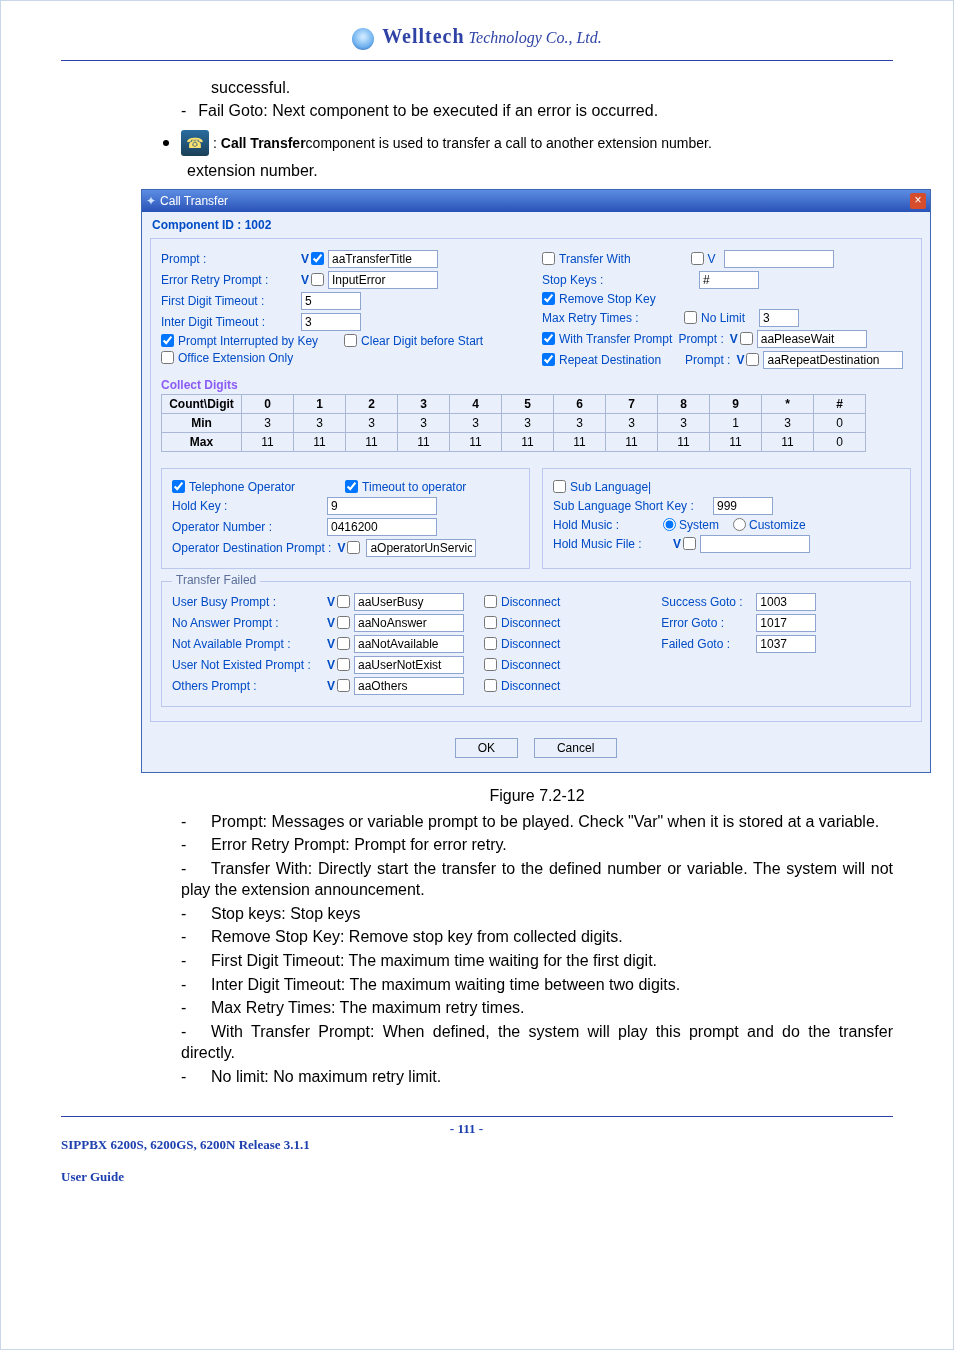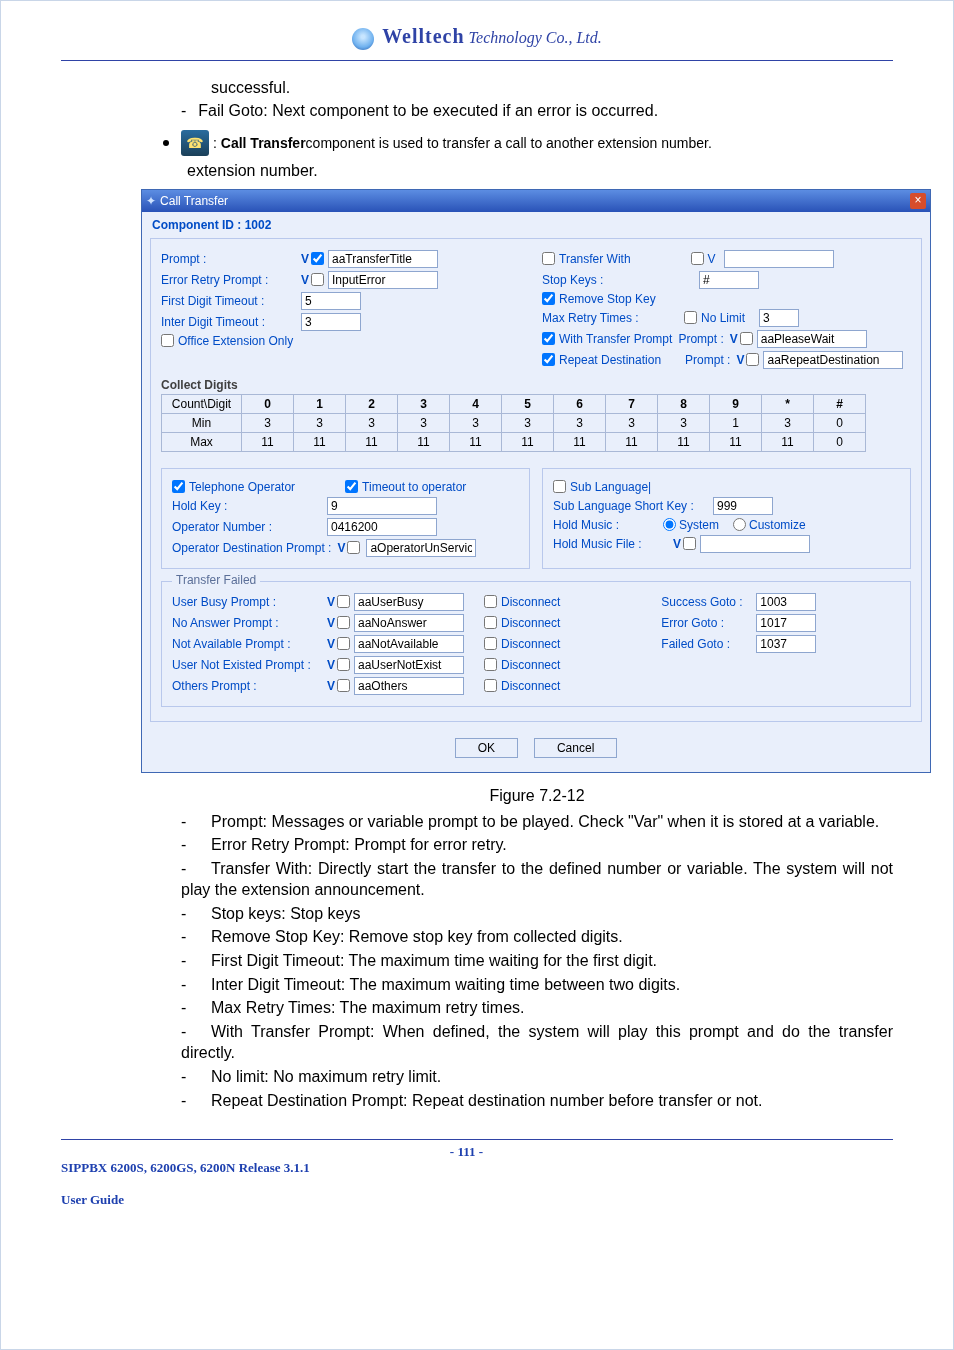--- a/index.html
+++ b/index.html
@@ -39,22 +39,22 @@
   .txt { border:1px solid #8ea6cf; background:#fff; color:#000; font-size:12px; padding:1px 3px; }
   .w60{width:60px}.w110{width:110px}.w140{width:140px}.w40{width:40px}
 
   .twocol { display:flex; }
   .twocol .col { flex:1; }
   .twocol .col + .col { margin-left:12px; }
 
   .tbl { border-collapse:collapse; font-size:12px; }
   .tbl th, .tbl td { border:1px solid #a9b8d6; padding:2px 0; text-align:center; width:52px; color:#000; }
   .tbl th { background:#e9effb; color:#000; font-weight:bold; }
-  .tbl .rowlab { width:80px; font-weight:normal; }
-  .collect-hdr { color:#404040; font-weight:bold; margin:6px 0 2px 0; }
+  .tbl .rowlab { width:80px; font-weight:bold; }
+  .collect-hdr { color:#8b5cf6; font-weight:bold; margin:6px 0 2px 0; }
 
   .grp { border:1px solid #b9c8ec; margin:6px 0; padding:8px 10px; position:relative; }
   .grp .legend { position:absolute; top:-9px; left:10px; background:#e9effb; padding:0 4px; font-size:12px; color:#5b6f98; }
   .radio { display:inline-flex; align-items:center; margin-right:4px; }
   .radio input{ margin:0 3px 0 10px; }
 
   .btnbar { text-align:center; padding:12px 0 14px 0; }
   .btn { background:#e9effb; border:1px solid #8ea6cf; padding:2px 22px; font-size:12px; margin:0 6px; }
 
   .fig-cap { text-align:center; font-size:16px; margin:4px 0 6px 0; }
@@ -116,20 +116,31 @@
                 </span>
               <input class="txt w110" value="InputError" style="">
             </div>
             <div class="row">
               <span class="lab">First Digit Timeout :</span>
               <input class="txt w60" value="5" style="">
             </div>
             <div class="row">
               <span class="lab">Inter Digit Timeout :</span>
               <input class="txt w60" value="3" style="">
+            </div>
+            <div class="row">
+              <label class="cb">
+                  <input type="checkbox" checked="" style="">
+                  <span>Prompt Interrupted by Key</span>
+                </label>
+              <span style="width:26px"></span>
+              <label class="cb">
+                  <input type="checkbox" style="">
+                  <span>Clear Digit before Start</span>
+                </label>
             </div>
             <div class="row">
               <label class="cb">
                   <input type="checkbox" style="">
                   <span>Office Extension Only</span>
                 </label>
             </div>
           </div>
 
           <div class="col">
@@ -405,21 +416,20 @@
         <p><span class="dash">-</span>Prompt: Messages or variable prompt to be played. Check "Var" when it is stored at a variable.</p>
         <p><span class="dash">-</span>Error Retry Prompt: Prompt for error retry.</p>
         <p><span class="dash">-</span>Transfer With: Directly start the transfer to the defined number or variable. The system will not play the extension announcement.</p>
         <p><span class="dash">-</span>Stop keys: Stop keys</p>
         <p><span class="dash">-</span>Remove Stop Key: Remove stop key from collected digits.</p>
         <p><span class="dash">-</span>First Digit Timeout: The maximum time waiting for the first digit.</p>
         <p><span class="dash">-</span>Inter Digit Timeout: The maximum waiting time between two digits.</p>
         <p><span class="dash">-</span>Max Retry Times: The maximum retry times.</p>
         <p><span class="dash">-</span>With Transfer Prompt: When defined, the system will play this prompt and do the transfer directly.</p>
         <p><span class="dash">-</span>No limit: No maximum retry limit.</p>
-        <p><span class="dash">-</span>Repeat Destination Prompt: Repeat destination number before transfer or not.</p>
       </div>
   </div>
 
   <hr class="ftr-line">
   <div class="ftr">
     <div class="left">
       <span>SIPPBX 6200S, 6200GS, 6200N Release 3.1.1</span><br>
       <span>User Guide</span>
     </div>
     <div class="pageno">- 111 -</div>

